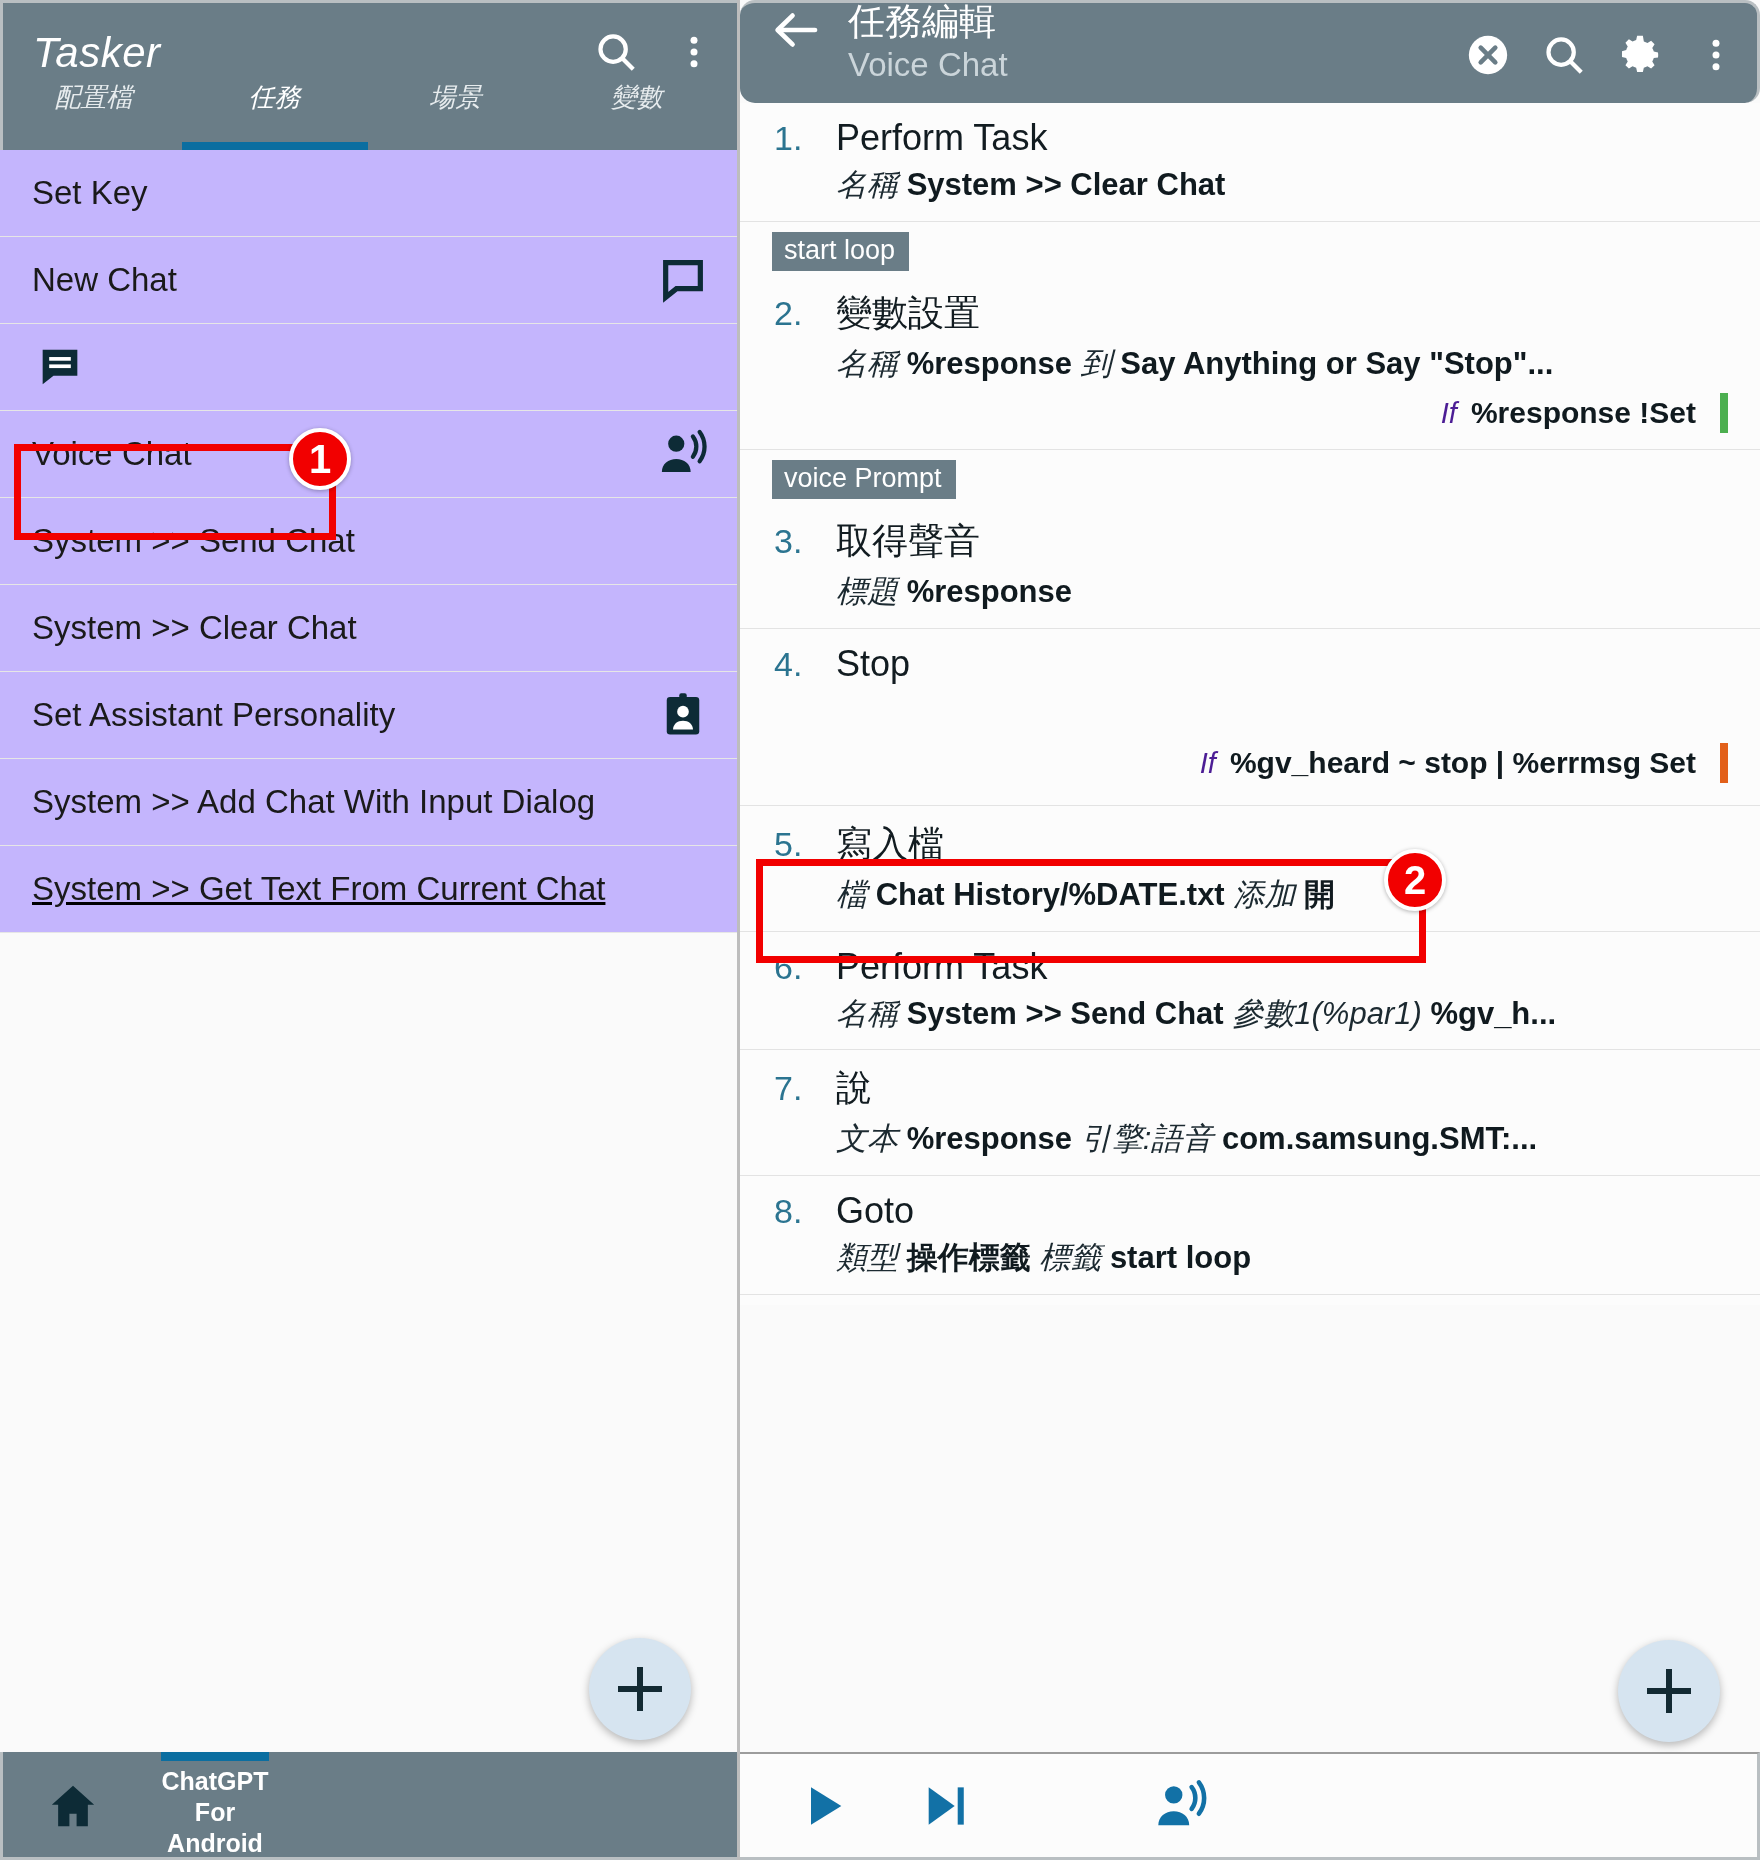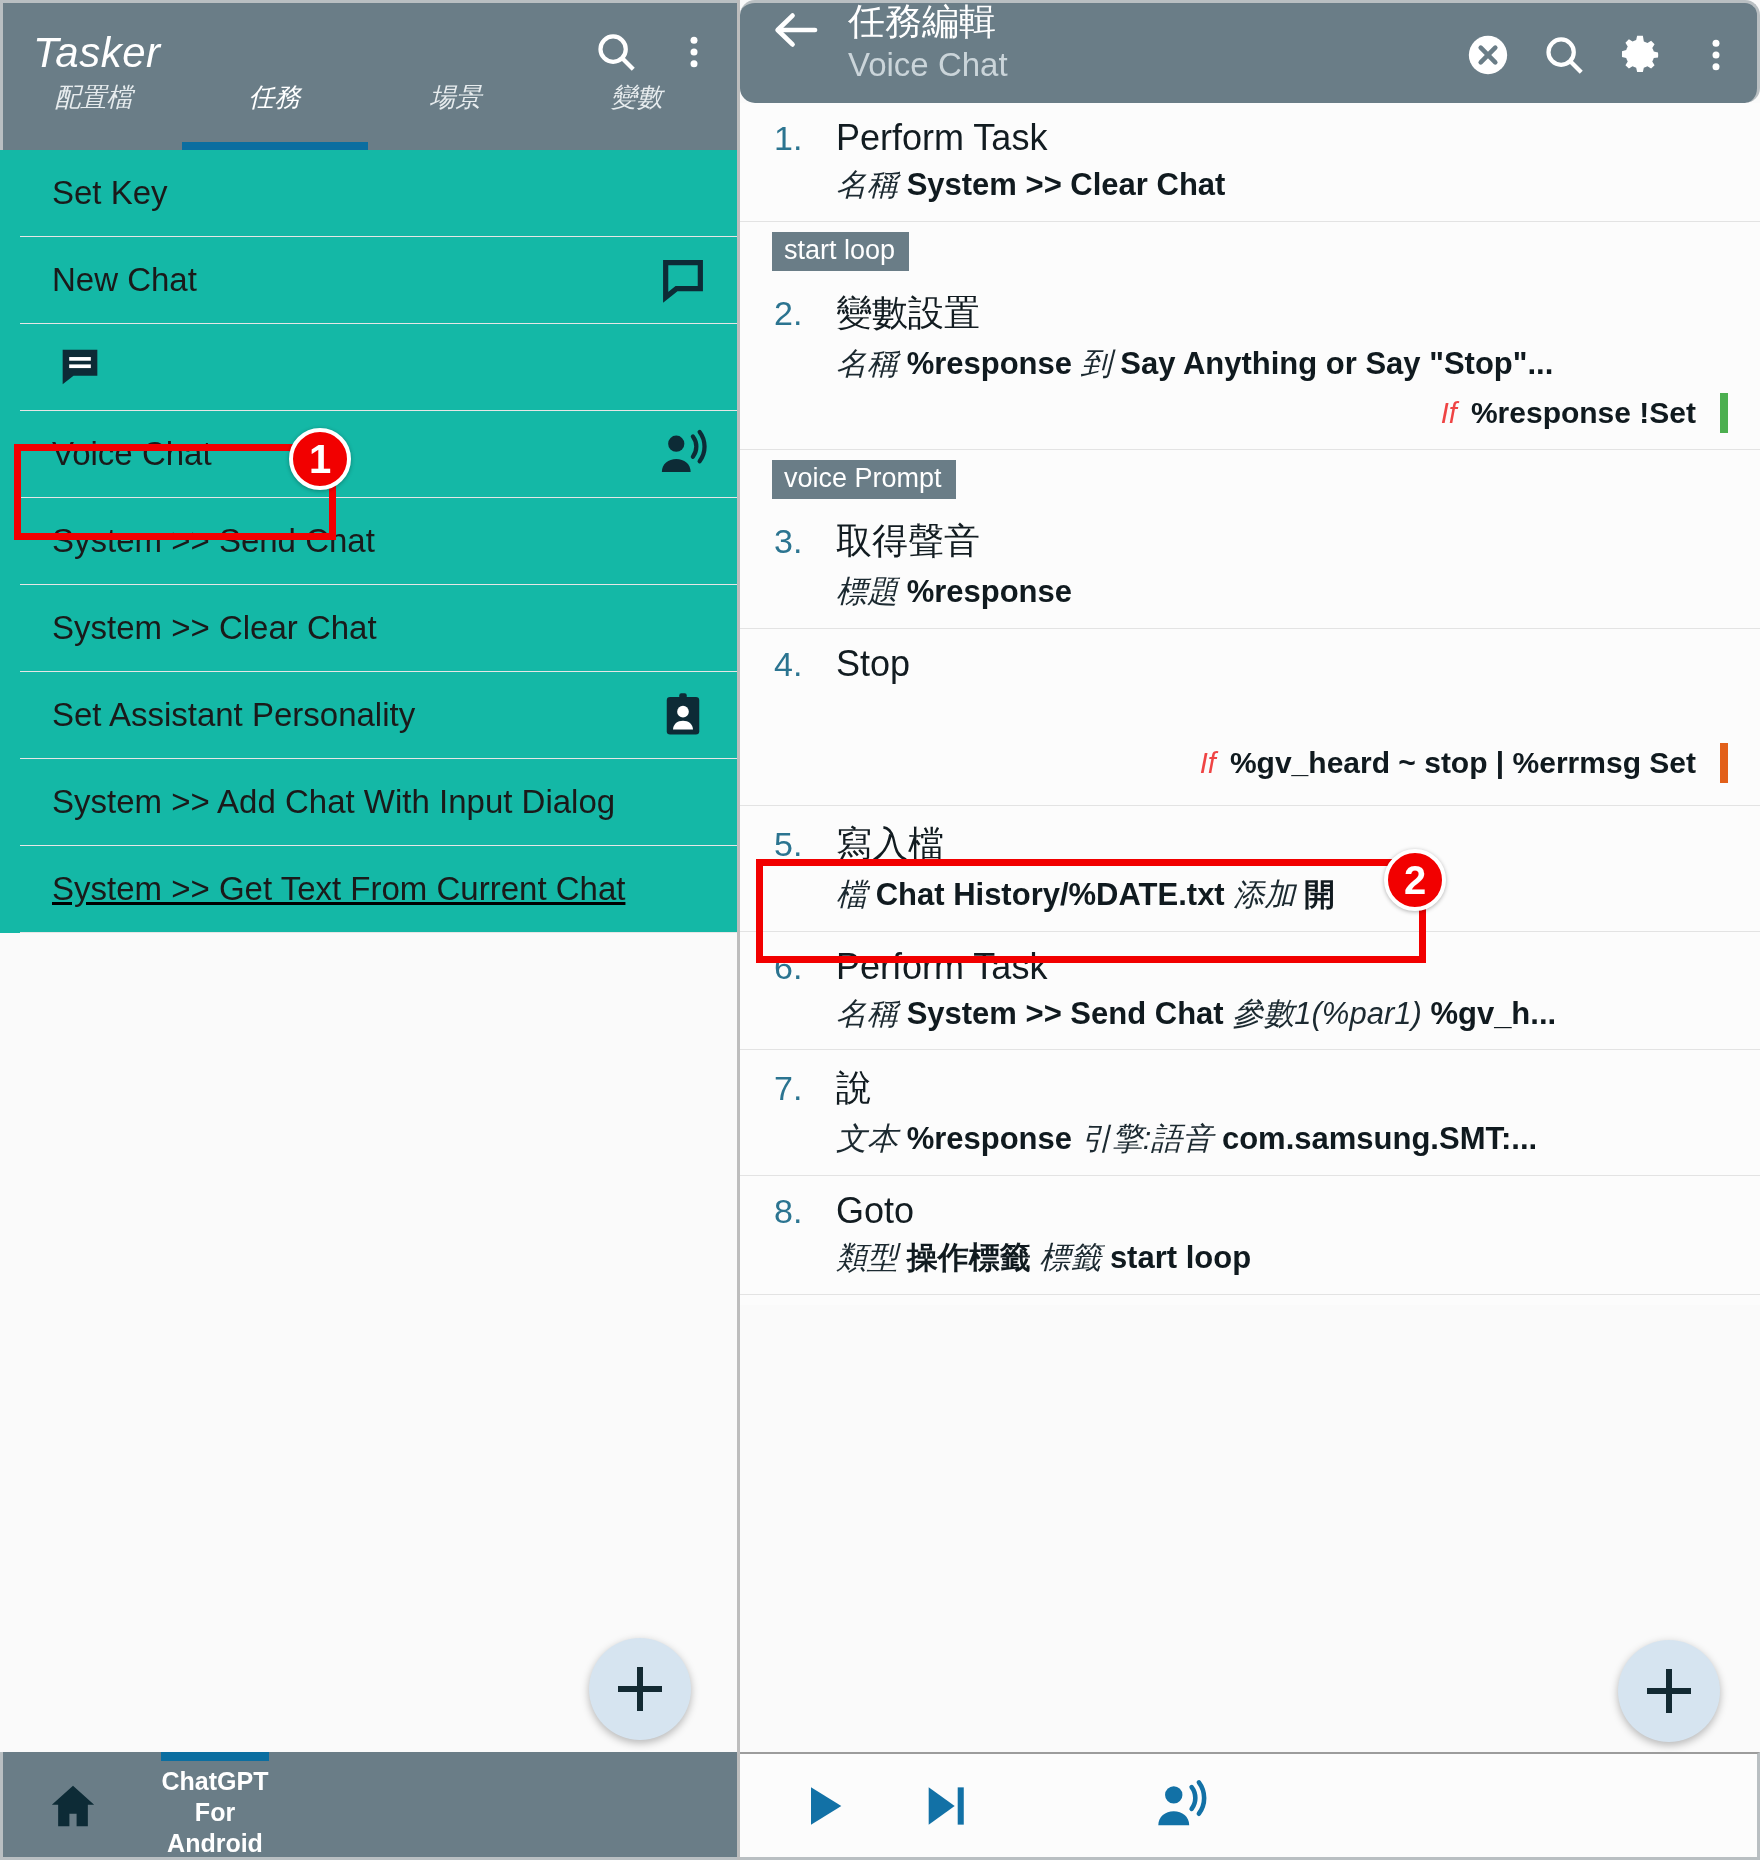--- a/index.html
+++ b/index.html
@@ -36,21 +36,21 @@
     flex: 1; display: flex; align-items: flex-start; justify-content: center;
     color: #e7ecee; font-size: 26px; position: relative; padding-top: 4px;
   }
   .tab.active { color: #ffffff; }
   .tab.active::after {
     content: ""; position: absolute; left: 50%; transform: translateX(-50%);
     bottom: 0; width: 186px; height: 8px; background: #0b6ea0;
   }
 
   
-  .task-list { background: #14b8a6; padding-left: 20px; }
+  .task-list { background: #c4b5fd; }
   .task-row {
     position: relative; height: 87px; display: flex; align-items: center;
     padding: 0 26px 0 32px; border-bottom: 1px solid #e6e6e6;
   }
   .task-row:last-child { border-bottom: 1px solid #e6e6e6; text-decoration: underline; }
   .task-label { font-size: 33px; color: #1a1a1a; font-weight: 400; flex: 1; white-space: nowrap; }
   .task-icon { width: 56px; height: 56px; display: flex; align-items: center; justify-content: center; color: #0d2b36; }
 
   
   .bottom-nav-left {
@@ -92,21 +92,21 @@
   
   .action-list { background: #fcfcfc; padding-bottom: 10px; }
   .action-row { position: relative; padding: 14px 26px 16px 34px; border-bottom: 1px solid #e3e3e3; }
   .action-head { display: flex; align-items: baseline; gap: 18px; }
   .act-num { color: #2b7490; font-size: 34px; font-weight: 400; min-width: 44px; }
   .act-name { color: #121c21; font-size: 36px; font-weight: 400; }
   .act-detail { margin-left: 62px; margin-top: 6px; font-size: 31px; color: #101a1f; line-height: 1.28; }
   .act-detail .k { font-style: italic; font-weight: 400; color: #1c2a31; }
   .act-detail .v { font-weight: 700; color: #101a1f; }
   .if-line { margin-top: 10px; display: flex; justify-content: flex-end; align-items: center; gap: 14px; padding-right: 6px; }
-  .if-line .iflbl { font-style: italic; color: #ef4444; font-size: 29px; }
+  .if-line .iflbl { font-style: italic; color: #4c1d95; font-size: 29px; }
   .if-line .ifexp { font-weight: 700; font-size: 30px; color: #101a1f; }
   .if-bar { width: 8px; height: 40px; margin-left: 10px; }
 
   .label-chip {
     display: inline-block; background: #6a7d87; color: #ffffff;
     font-size: 27px; padding: 3px 14px 5px 12px; margin: 0 0 4px 32px;
   }
   .chip-wrap { padding-top: 10px; }
 
   

